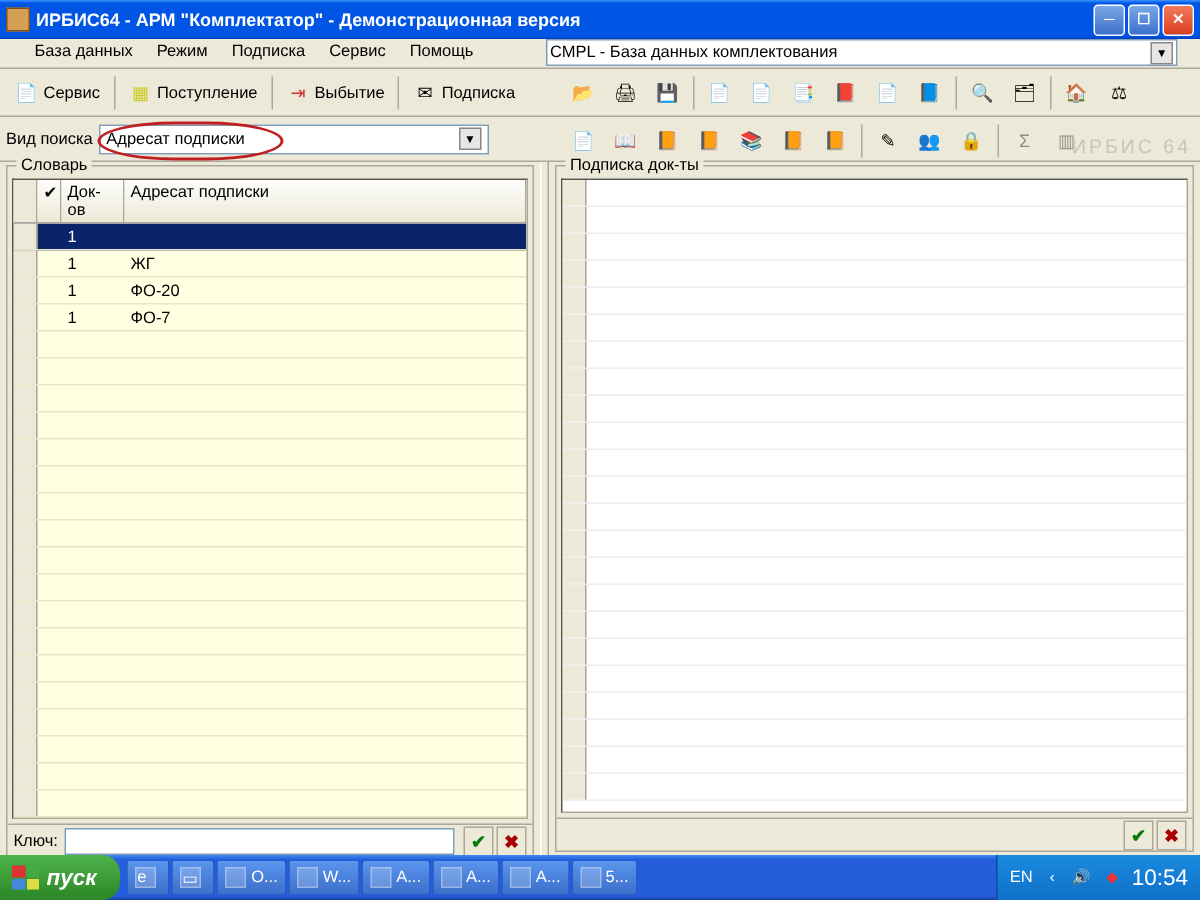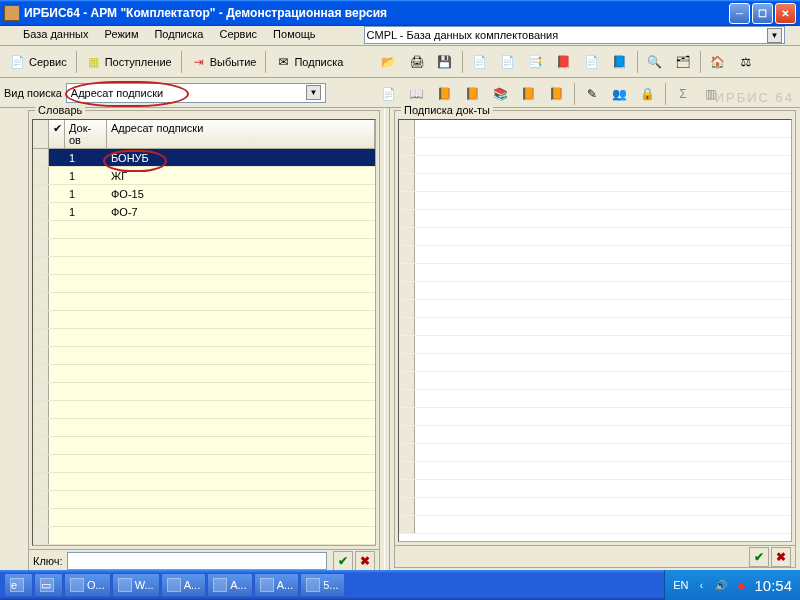--- a/index.html
+++ b/index.html
@@ -95,21 +95,21 @@
     width:6px; background:#ece9d8; border-left:1px solid #fff; border-right:1px solid #aca899;
   }
   .body-area {
     display:flex;
     height: 462px;
   }
   .left-pane, .right-pane {
     display:flex; flex-direction:column;
     background:#ece9d8;
   }
-  .left-pane { width:360px;margin-left:24px; }
+  .left-pane { width:360px; }
   .right-pane { flex:1; }
   .toolbar-right { position:absolute; left:375px; top:0; right:4px; height:32px; display:flex; align-items:center; }
   .search-label { margin-right:4px; }
   .search-combo {
     flex:1; height:20px; border:1px solid #7f9db9;
     background:#fff; display:flex; align-items:center;
     padding:0 4px; position:relative;
   }
   .search-combo.circled::before {
     content:""; position:absolute; left:-2px; top:-3px;
@@ -390,33 +390,32 @@
           <div class="gc-stub"></div>
           <div class="gh chk">✔</div>
           <div class="gh cnt">Док-ов</div>
           <div class="gh name">Адресат подписки</div>
         </div>
         <div class="grid-body" id="dict-body">
             <div class="grow selected">
               <div class="gc-stub"></div>
               <div class="gc-chk"></div>
               <div class="gc-cnt">1</div>
-              <div class="gc-name name-circle">БОНУБ</div>
             </div>
             <div class="grow">
               <div class="gc-stub"></div>
               <div class="gc-chk"></div>
               <div class="gc-cnt">1</div>
               <div class="gc-name">ЖГ</div>
             </div>
             <div class="grow">
               <div class="gc-stub"></div>
               <div class="gc-chk"></div>
               <div class="gc-cnt">1</div>
-              <div class="gc-name">ФО-15</div>
+              <div class="gc-name">ФО-20</div>
             </div>
             <div class="grow">
               <div class="gc-stub"></div>
               <div class="gc-chk"></div>
               <div class="gc-cnt">1</div>
               <div class="gc-name">ФО-7</div>
             </div>
             <div class="grow">
               <div class="gc-stub"></div>
               <div class="gc-chk"></div>
@@ -646,20 +645,29 @@
 </div>
 
 <div class="statusbar">
   <div class="status-cell" style="width:190px">Задача:ПОДПИСКА</div>
   <div class="status-cell" style="width:150px">База данных:CMPL</div>
   <div class="status-cell" style="width:170px">Максимальный MFN 81</div>
   <div class="status-cell" style="flex:1">Отмечено документов 1</div>
 </div>
 
 <div class="taskbar">
+  <div class="start">
+    <span class="win">
+        <i></i>
+        <i></i>
+        <i></i>
+        <i></i>
+      </span>
+    <span>пуск</span>
+  </div>
   <div class="tb-items" id="tb-items">
     <div class="tb-item">
         <span class="ti">e</span>
       </div>
     <div class="tb-item">
         <span class="ti">▭</span>
       </div>
   <div class="tb-item"><span class="ti"></span>О...</div>
       <div class="tb-item"><span class="ti"></span>W...</div>
       <div class="tb-item"><span class="ti"></span>А...</div>

